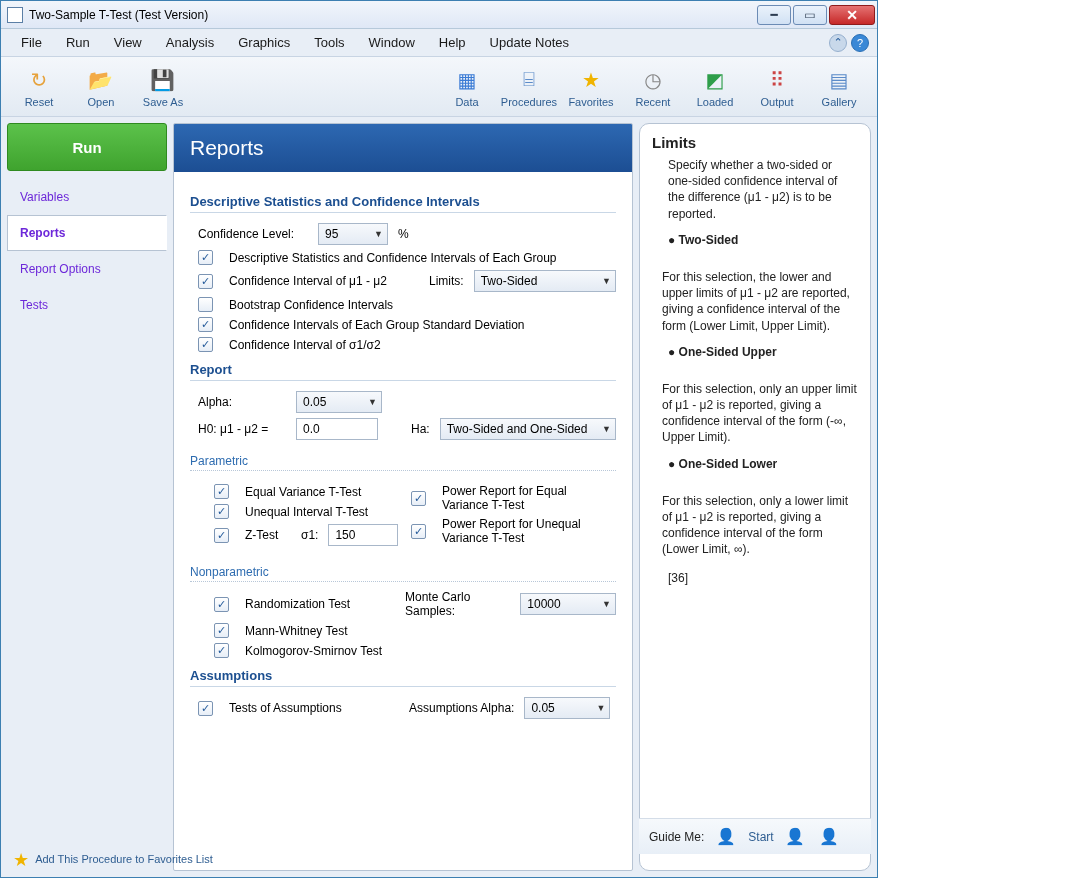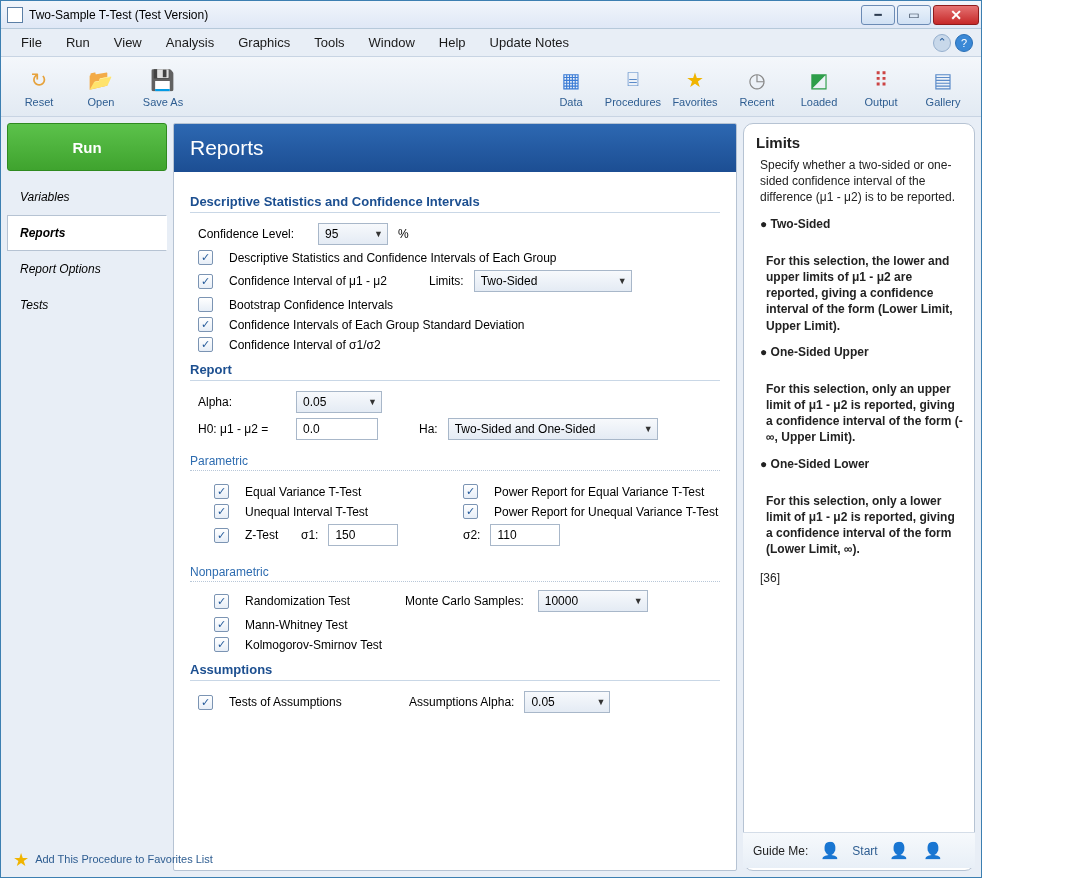--- a/index.html
+++ b/index.html
@@ -1,58 +1,58 @@
 <!DOCTYPE html>
 <html><head>
 <meta charset="utf-8">
 <style>
 * { box-sizing: border-box; margin: 0; padding: 0; }
 body { font-family: "Segoe UI", Tahoma, sans-serif; font-size: 12px; background: #fff; width:1090px; height:878px; overflow:hidden; }
-.window { width:982px; height:878px; border:1px solid #3c7fb1; display:flex; flex-direction:column; }
+.window { width:878px; height:878px; border:1px solid #3c7fb1; display:flex; flex-direction:column; }
 .titlebar { height:28px; background: linear-gradient(#f1f5fb,#dfe8f6); display:flex; align-items:center; padding-left:6px; border-bottom:1px solid #b6c9da; }
 .titlebar .app-icon { width:16px; height:16px; border:1px solid #5b7fa6; background:#fff; margin-right:6px; }
 .titlebar .title { flex:1; color:#000; }
 .titlebar .controls { display:flex; }
 .winbtn { width:34px; height:20px; margin-right:2px; border:1px solid #6b8bb5; background:linear-gradient(#eaf2fb,#d1e1f4); border-radius:3px; display:flex; align-items:center; justify-content:center; font-family:Arial; font-size:12px; color:#2b3b50; cursor:pointer; }
 .winbtn.close { background:linear-gradient(#e57373,#c62828); color:#fff; border-color:#8e1b1b; width:46px; font-weight:bold; font-size:14px;}
 .menubar { height:28px; background:#e8eef6; display:flex; align-items:center; padding:0 10px; gap:4px; border-bottom:1px solid #c8d4e3; position:relative;}
 .menubar .menuitem { padding:4px 10px; color:#1a1a1a; cursor:default; font-size:13px;}
 .menubar .right-icons { position:absolute; right:8px; display:flex; gap:4px; align-items:center; }
 .menubar .circle-icon { width:18px; height:18px; border-radius:50%; background:#c8d8ea; border:1px solid #96b0ce; display:flex; align-items:center; justify-content:center; font-size:11px; color:#245a9a; cursor:pointer; }
 .toolbar { height:60px; background: linear-gradient(#f4f7fb,#e2eaf3); display:flex; align-items:center; padding:0 8px; border-bottom:1px solid #c8d4e3; }
 .tbgroup-left { display:flex; gap:2px; }
 .tbgroup-right { margin-left:auto; display:flex; gap:2px; }
 .tbitem { display:flex; flex-direction:column; align-items:center; width:60px; padding:4px 0; cursor:pointer; font-size:11px; color:#2e5d91; }
 .tbitem .ico { width:28px; height:28px; display:flex; align-items:center; justify-content:center; font-size:20px; margin-bottom:2px; }
 .body-area { flex:1; display:flex; background:#e8eef6; padding:6px; gap:6px; position:relative;}
 .leftpane { width:160px; display:flex; flex-direction:column; }
 .runbtn { height:48px; background:linear-gradient(#5cc24b,#3fa32e); border:1px solid #2f8a20; border-radius:3px; color:#fff; font-weight:bold; font-size:15px; display:flex; align-items:center; justify-content:center; cursor:pointer; margin-bottom:8px;}
 .navtabs { background:#e8eef6; display:flex; flex-direction:column; gap:0; }
-.navtab { padding:10px 12px; color:#000000; cursor:pointer; border:1px solid transparent; font-size:12px;font-style:italic;}
+.navtab { padding:10px 12px; color:#6d28d9; cursor:pointer; border:1px solid transparent; font-size:12px;}
 .navtab.active { background:#fff; border:1px solid #b6c3d3; border-right:1px solid #fff; font-weight:bold; }
 .centerpane { flex:1; background:#fff; border:1px solid #b6c3d3; border-radius:2px; display:flex; flex-direction:column; overflow:hidden; }
 .banner { height:48px; background: linear-gradient(#2d68b2,#1c4e93); color:#fff; font-size:21px; display:flex; align-items:center; padding-left:16px; }
 .form { padding:12px 16px; overflow-y:auto; flex:1; }
 .section-title { color:#1c4f90; font-weight:bold; font-size:13px; border-bottom:1px solid #c9d7e6; padding-bottom:3px; margin-top:10px; margin-bottom:10px; }
 .section-title.sub { color:#2e6cb0; font-weight:normal; font-size:12px; border-bottom:1px dotted #b8c7d8; margin-top:14px; margin-bottom:8px; padding-bottom:2px;}
 .row { display:flex; align-items:center; gap:10px; margin:5px 0; padding-left:8px; font-size:12px; }
 .row.indent { padding-left:24px; }
 .lbl { min-width:110px; }
 .chk { width:15px; height:15px; border:1px solid #7b94b3; background:linear-gradient(#fff,#e7eef7); display:inline-flex; align-items:center; justify-content:center; color:#245a9a; font-size:11px; margin-right:6px; cursor:pointer; flex-shrink:0; border-radius:2px;}
 input.txt, .combo { height:22px; border:1px solid #a8b7c9; padding:2px 6px; font-size:12px; background:#fff;}
 .combo { display:inline-flex; align-items:center; justify-content:space-between; background:linear-gradient(#f7f9fc,#e4ebf4); cursor:pointer; min-width:70px; padding-right:4px; }
 .combo .arrow { margin-left:8px; font-size:9px; color:#333;}
 .rightpane { width:232px; background:#fff; border:1px solid #b6c3d3; border-radius:10px; padding:10px 10px 10px 12px; font-size:12px; color:#222; position:relative; }
 .rightpane h3 { font-size:15px; font-weight:bold; margin-bottom:6px; }
-.rightpane p { margin:6px 4px; line-height:1.35; }
+.rightpane p { margin:6px 16px; line-height:1.35; }
 .rightpane .bullet { font-weight:bold; margin-top:10px; }
-.rightpane .desc { margin:21px 0 0 10px;font-weight:bold; }
+.rightpane .desc { margin:21px 0 0 10px; }
 .footer { position:absolute; bottom:6px; left:12px; display:flex; align-items:center; gap:6px; color:#2e5d91; font-size:11px; }
 .footer .star { color:#f0b400; font-size:18px; }
-.guidebar { position:absolute; bottom:2px; right:-1px; left:-1px; height:36px; border-top:1px solid #d4dde8; background:linear-gradient(#f6f9fc,#e8eff7); display:flex; align-items:center; gap:10px; padding:0 10px; font-size:12px;}
+.guidebar { position:absolute; bottom:16px; right:-1px; left:-1px; height:36px; border-top:1px solid #d4dde8; background:linear-gradient(#f6f9fc,#e8eff7); display:flex; align-items:center; gap:10px; padding:0 10px; font-size:12px;}
 .guidebar .g-icon { width:24px; height:24px; display:flex; align-items:center; justify-content:center; font-size:16px; color:#888;}
 </style>
 </head>
 <body>
 
 <div class="window">
 
   <div class="titlebar">
     <div class="app-icon"></div>
     <div class="title">Two-Sample T-Test (Test Version)</div>
@@ -190,21 +190,21 @@
         <div class="row">
           <span class="lbl" style="min-width:88px">Alpha:</span>
           <div class="combo" style="width:86px">
               <span>0.05</span>
               <span class="arrow">▼</span>
             </div>
         </div>
         <div class="row">
           <span class="lbl" style="min-width:88px">H0: μ1 - μ2 =</span>
           <input class="txt" style="width: 82px;" value="0.0">
-          <span style="margin-left:31px">Ha:</span>
+          <span style="margin-left:23px">Ha:</span>
           <div class="combo" style="width:210px">
               <span>Two-Sided and One-Sided</span>
               <span class="arrow">▼</span>
             </div>
         </div>
 
         <div class="section-title sub">Parametric</div>
         <div style="display:flex">
           <div style="flex:1">
             <div class="row indent">
@@ -224,24 +224,20 @@
           </div>
           <div style="flex:1">
             <div class="row">
                 <span class="chk">✓</span>
                 <span>Power Report for Equal Variance T-Test</span>
               </div>
             <div class="row">
                 <span class="chk">✓</span>
                 <span>Power Report for Unequal Variance T-Test</span>
               </div>
-            <div class="row">
-              <span>σ2:</span>
-              <input class="txt" style="width: 70px;" value="110">
-            </div>
           </div>
         </div>
 
         <div class="section-title sub">Nonparametric</div>
         <div class="row indent">
           <span class="chk">✓</span>
           <span style="min-width:150px">Randomization Test</span>
           <span>Monte Carlo Samples:</span>
           <div class="combo" style="width:110px;margin-left:4px">
               <span>10000</span>

